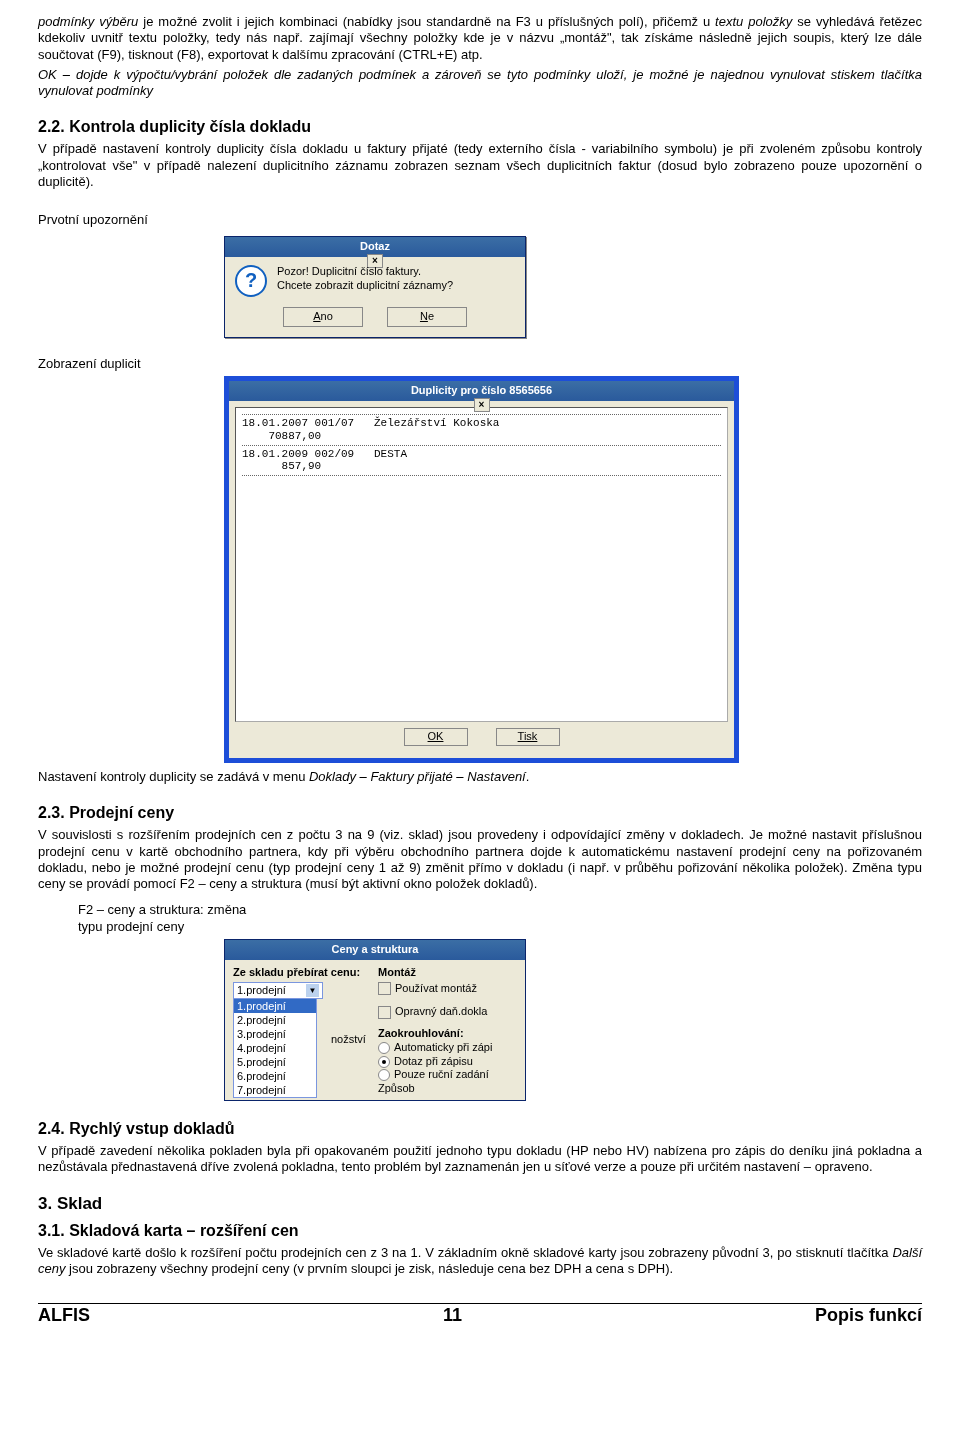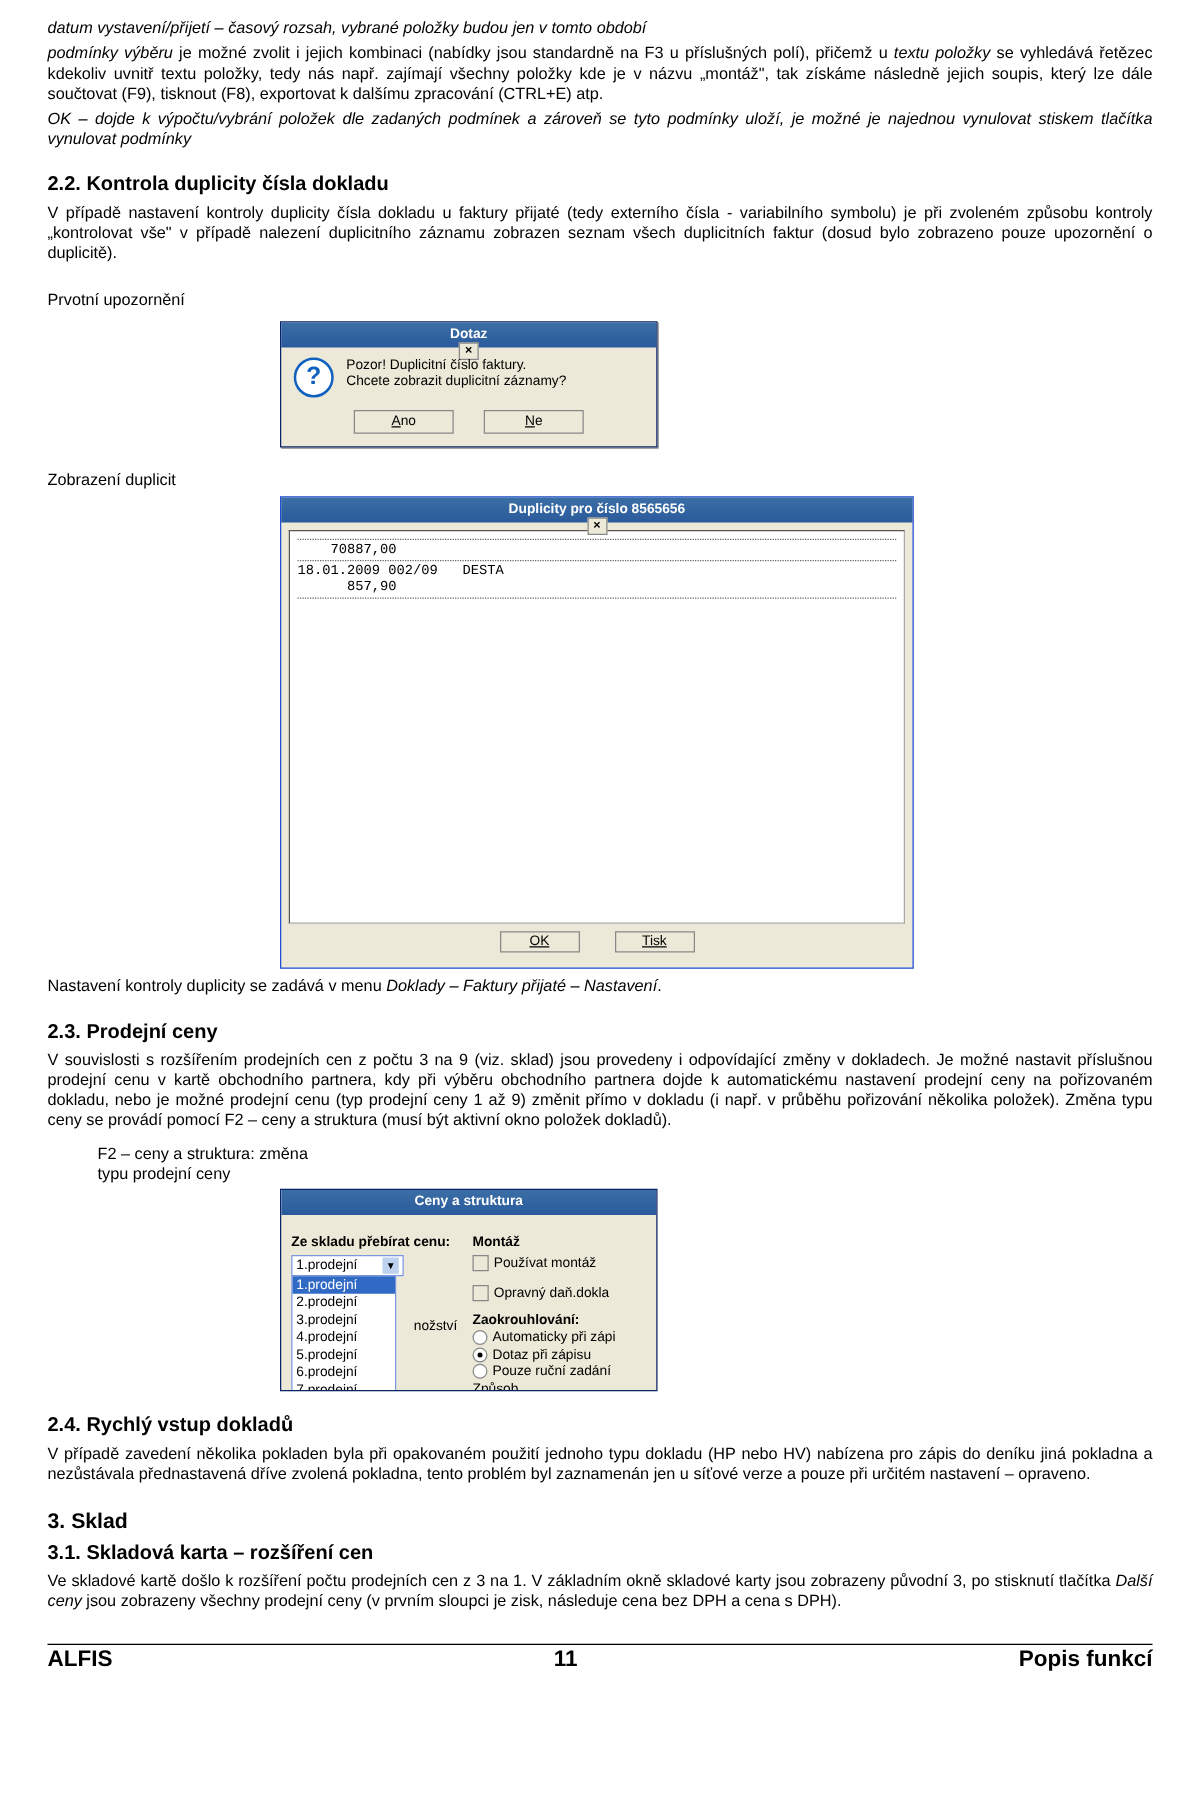--- a/index.html
+++ b/index.html
@@ -22,30 +22,30 @@
   .toplabel{margin-top:18px;margin-bottom:4px;}
   
   .dlg1{width:300px;border:1px solid #0a246a;background:#ece9d8;font-size:11px;box-shadow:1px 1px 0 #888;margin:4px 0 6px 186px;}
   .titlebar{background:linear-gradient(#3b6ea5,#2a5a9c);color:#fff;font-weight:bold;padding:3px 6px;display:flex;justify-content:space-between;align-items:center;height:14px;flex-direction:column;}
   .tb-close{background:#ece9d8;color:#000;width:14px;height:14px;border:1px solid #888;font-size:10px;line-height:12px;text-align:center;}
   .dlg1-body{display:flex;padding:8px 10px 4px 10px;gap:10px;}
   .qicon{width:28px;height:28px;border-radius:50%;background:#fff;border:2px solid #1060c0;color:#1060c0;font-size:20px;font-weight:bold;text-align:center;line-height:26px;flex:0 0 28px;}
   .dlg1-btns{display:flex;gap:24px;justify-content:center;padding:6px 0 10px 0;}
   .btn{background:#ece9d8;border:1px solid #888;padding:2px 12px;font-size:11px;min-width:54px;text-align:center;}
   
-  .dlg2{width:505px;border:1px solid #1d4ed8;background:#ece9d8;font-size:11px;margin:2px 0 6px 186px;}
+  .dlg2{width:505px;border:5px solid #1d4ed8;background:#ece9d8;font-size:11px;margin:2px 0 6px 186px;}
   .d2body{padding:6px;}
   .d2list{background:#fff;border:1px inset #aaa;height:305px;padding:4px 6px;font-family:"Courier New",monospace;font-size:11px;line-height:1.15;overflow:hidden;}
   .d2row{white-space:pre;}
   .d2sep{border:none;border-top:1px dotted #666;margin:2px 0;}
   .d2btns{display:flex;gap:28px;justify-content:center;padding:6px 0 6px 0;}
   .btn2{background:#ece9d8;border:1px solid #888;padding:1px 2px;font-size:11px;width:58px;text-align:center;text-decoration:underline;}
   
   .dlg3{width:300px;border:1px solid #0a246a;background:#ece9d8;font-size:11px;margin:4px 0 6px 186px;overflow:hidden;height:160px;}
-  .d3body{padding:16px 8px;}
+  .d3body{padding:6px 8px;}
   .d3row{display:flex;align-items:center;margin-bottom:2px;}
   .d3lab{flex:0 0 135px;}
   .d3combo{border:1px solid #7a96df;background:#fff;height:15px;line-height:15px;padding:0 3px;width:82px;display:flex;justify-content:space-between;align-items:center;font-size:11px;}
   .d3arrow{background:#bcd2ee;width:13px;height:13px;text-align:center;font-size:8px;line-height:13px;}
   .d3list{border:1px solid #7a96df;background:#fff;width:82px;margin-top:-1px;}
   .d3li{padding:0 3px;height:14px;line-height:14px;}
   .d3li.sel{background:#316ac5;color:#fff;}
   .d3chk{width:11px;height:11px;border:1px solid #888;display:inline-block;margin-right:4px;vertical-align:middle;}
   .d3rad{width:10px;height:10px;border:1px solid #888;border-radius:50%;display:inline-block;margin-right:4px;vertical-align:middle;background:#fff;}
   .d3rad.ck::after{content:"";display:block;width:4px;height:4px;background:#000;border-radius:50%;margin:3px;}
@@ -55,21 +55,20 @@
   .footer{display:flex;justify-content:space-between;align-items:flex-end;border-top:1.5px solid #000;margin-top:26px;padding-top:0;}
   .footer .l{font-family:Arial;font-size:18px;font-weight:bold;}
   .footer .c{font-family:Arial;font-size:18px;font-weight:bold;}
   .footer .r{font-family:Arial;font-size:18px;font-weight:bold;}
 </style>
 </head>
 <body>
 
 <div class="page">
 
-  <p class="ital">datum vystavení/přijetí – časový rozsah, vybrané položky budou jen v tomto období</p>
   <p class="just">
     <span class="ital">podmínky výběru</span><span> je možné zvolit i jejich kombinaci (nabídky jsou standardně na F3 u příslušných polí), přičemž u </span><span class="ital">textu položky</span><span> se vyhledává řetězec kdekoliv uvnitř textu položky, tedy nás např. zajímají všechny položky kde je v názvu „montáž", tak získáme následně jejich soupis, který lze dále součtovat (F9), tisknout (F8), exportovat k dalšímu zpracování (CTRL+E) atp.</span>
   </p>
   <p class="just ital">
     <span>OK – dojde k výpočtu/vybrání položek dle zadaných podmínek a zároveň se tyto podmínky uloží, je možné je najednou vynulovat stiskem tlačítka </span><span>vynulovat podmínky</span>
   </p>
 
   <h2>2.2.  Kontrola duplicity čísla dokladu</h2>
   <p class="just">V případě nastavení kontroly duplicity čísla dokladu u faktury přijaté (tedy externího čísla - variabilního symbolu) je při zvoleném způsobu kontroly „kontrolovat vše" v případě nalezení duplicitního záznamu zobrazen seznam všech duplicitních faktur (dosud bylo zobrazeno pouze upozornění o duplicitě).</p>
 
@@ -98,20 +97,21 @@
   <div class="toplabel">Zobrazení duplicit</div>
 
   <div class="dlg2">
     <div class="titlebar">
       <span>Duplicity pro číslo 8565656</span>
       <span class="tb-close">×</span>
     </div>
     <div class="d2body">
       <div class="d2list">
         <hr class="d2sep">
+        <div class="d2row">18.01.2007 001/07   Železářství Kokoska</div>
         <div class="d2row">    70887,00</div>
         <hr class="d2sep">
         <div class="d2row">18.01.2009 002/09   DESTA</div>
         <div class="d2row">      857,90</div>
         <hr class="d2sep">
       </div>
       <div class="d2btns">
         <div class="btn2">OK</div>
         <div class="btn2">Tisk</div>
       </div>

